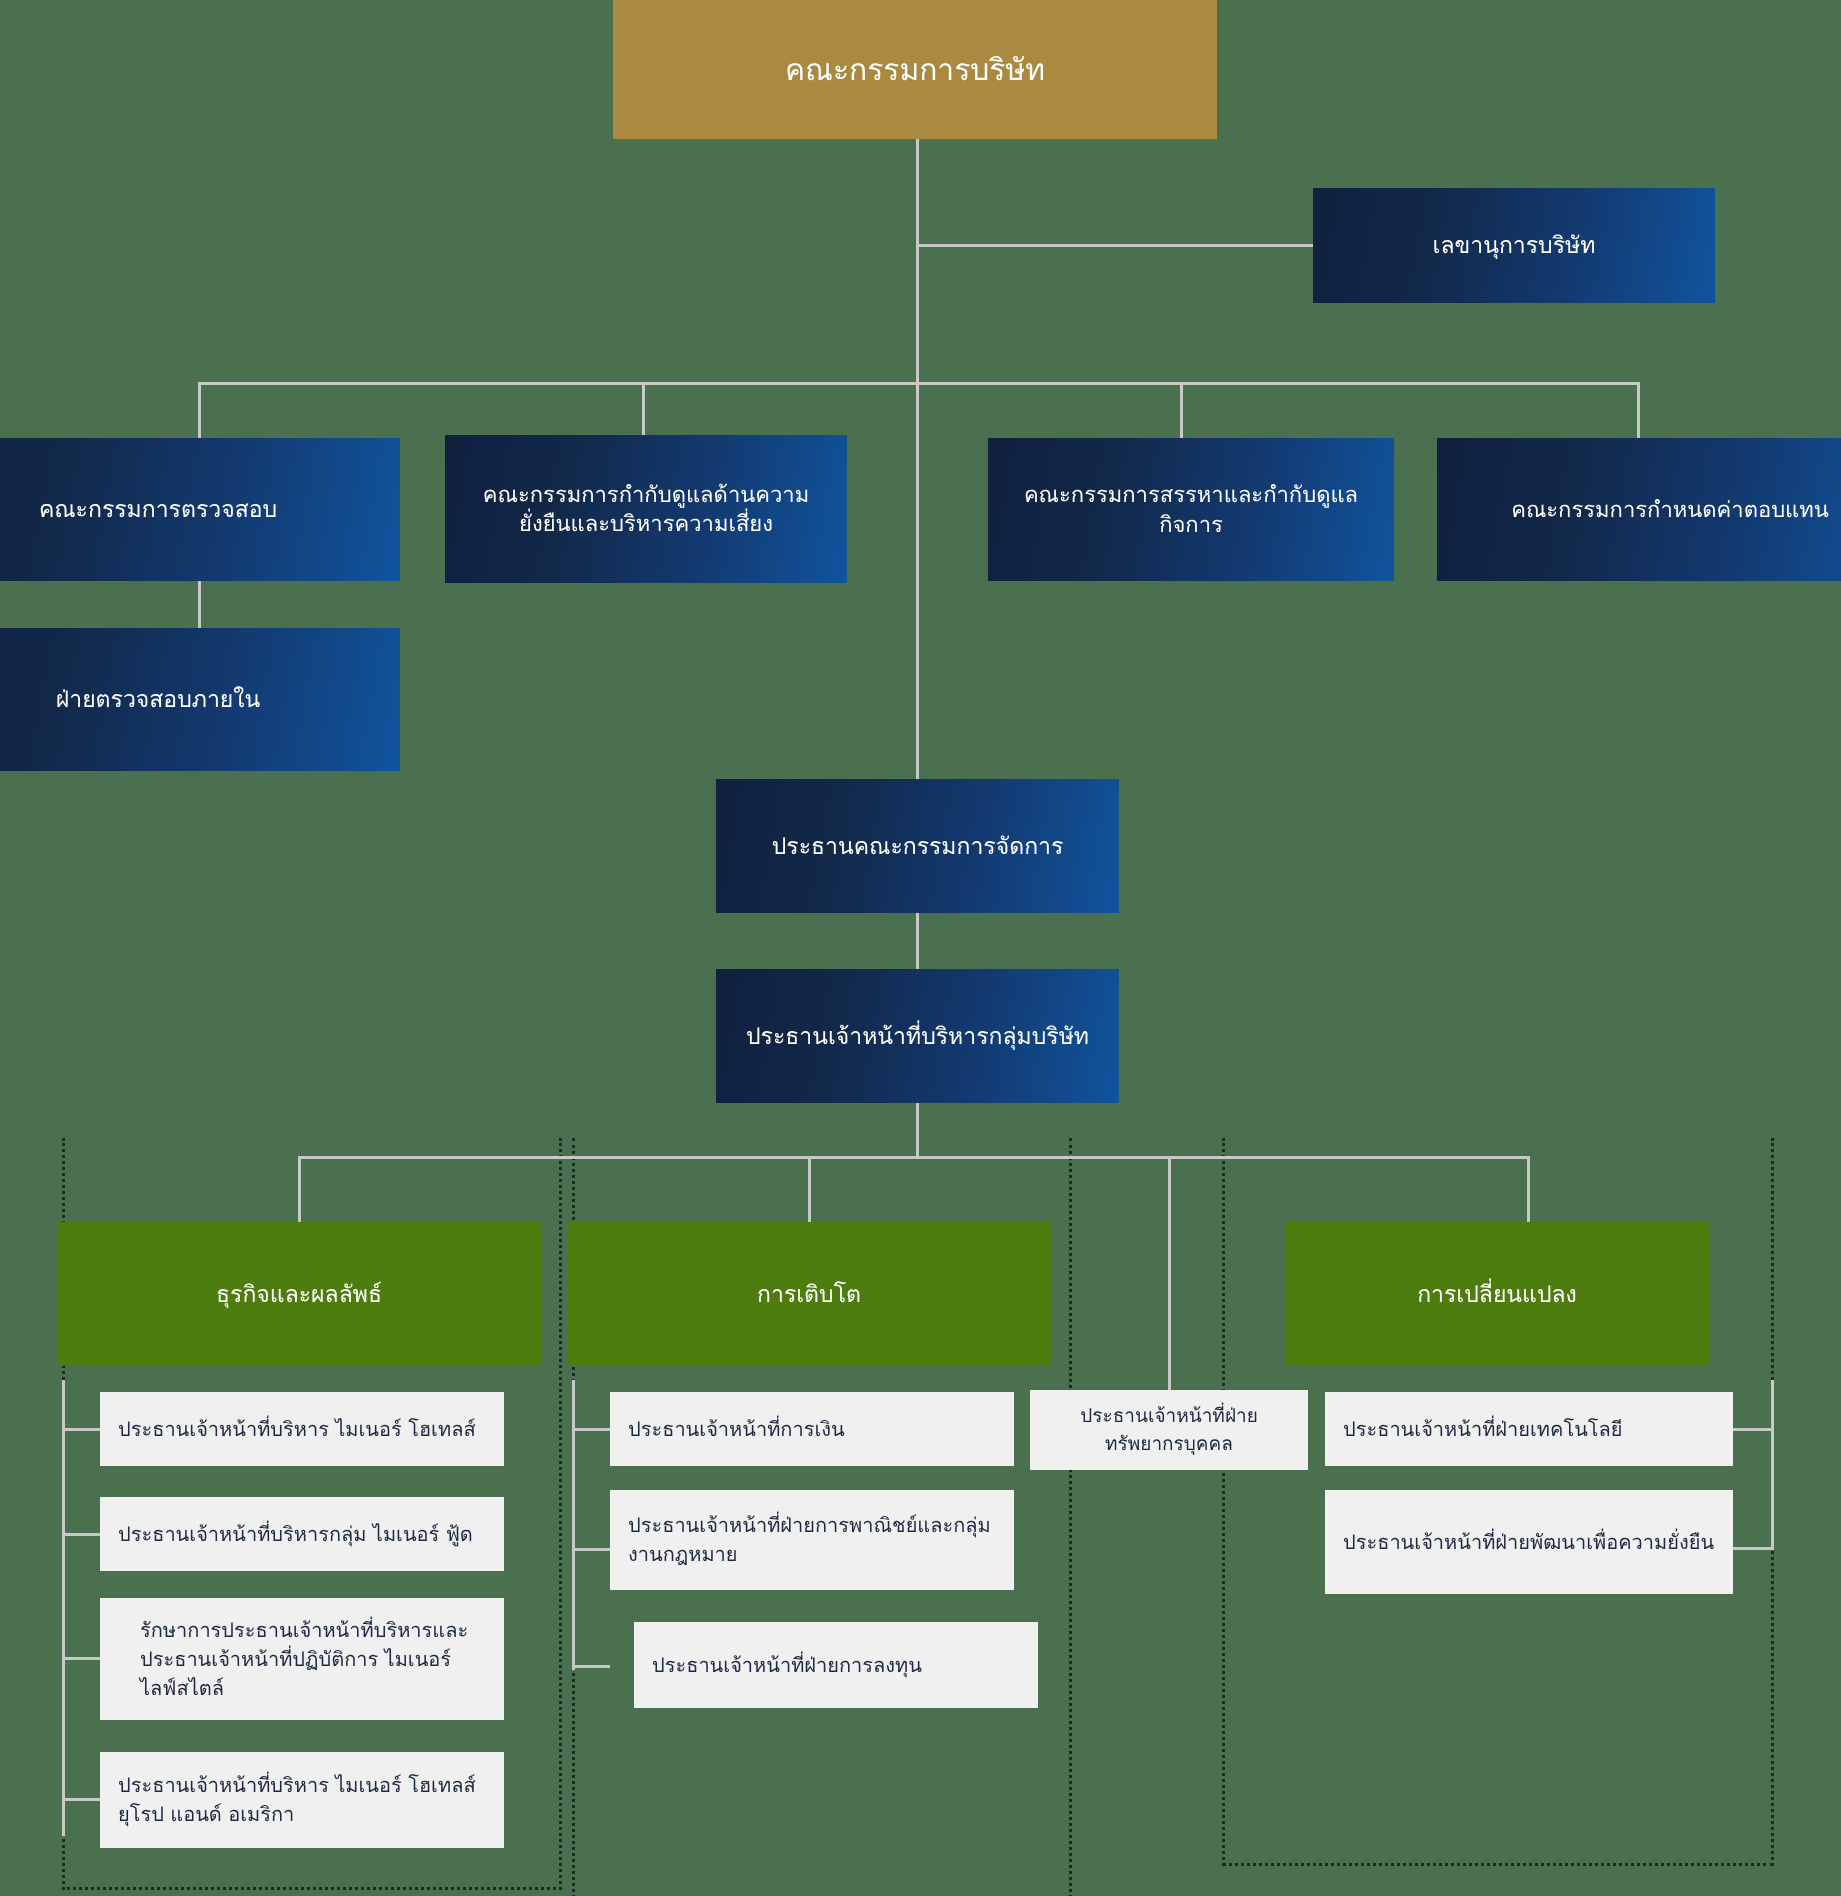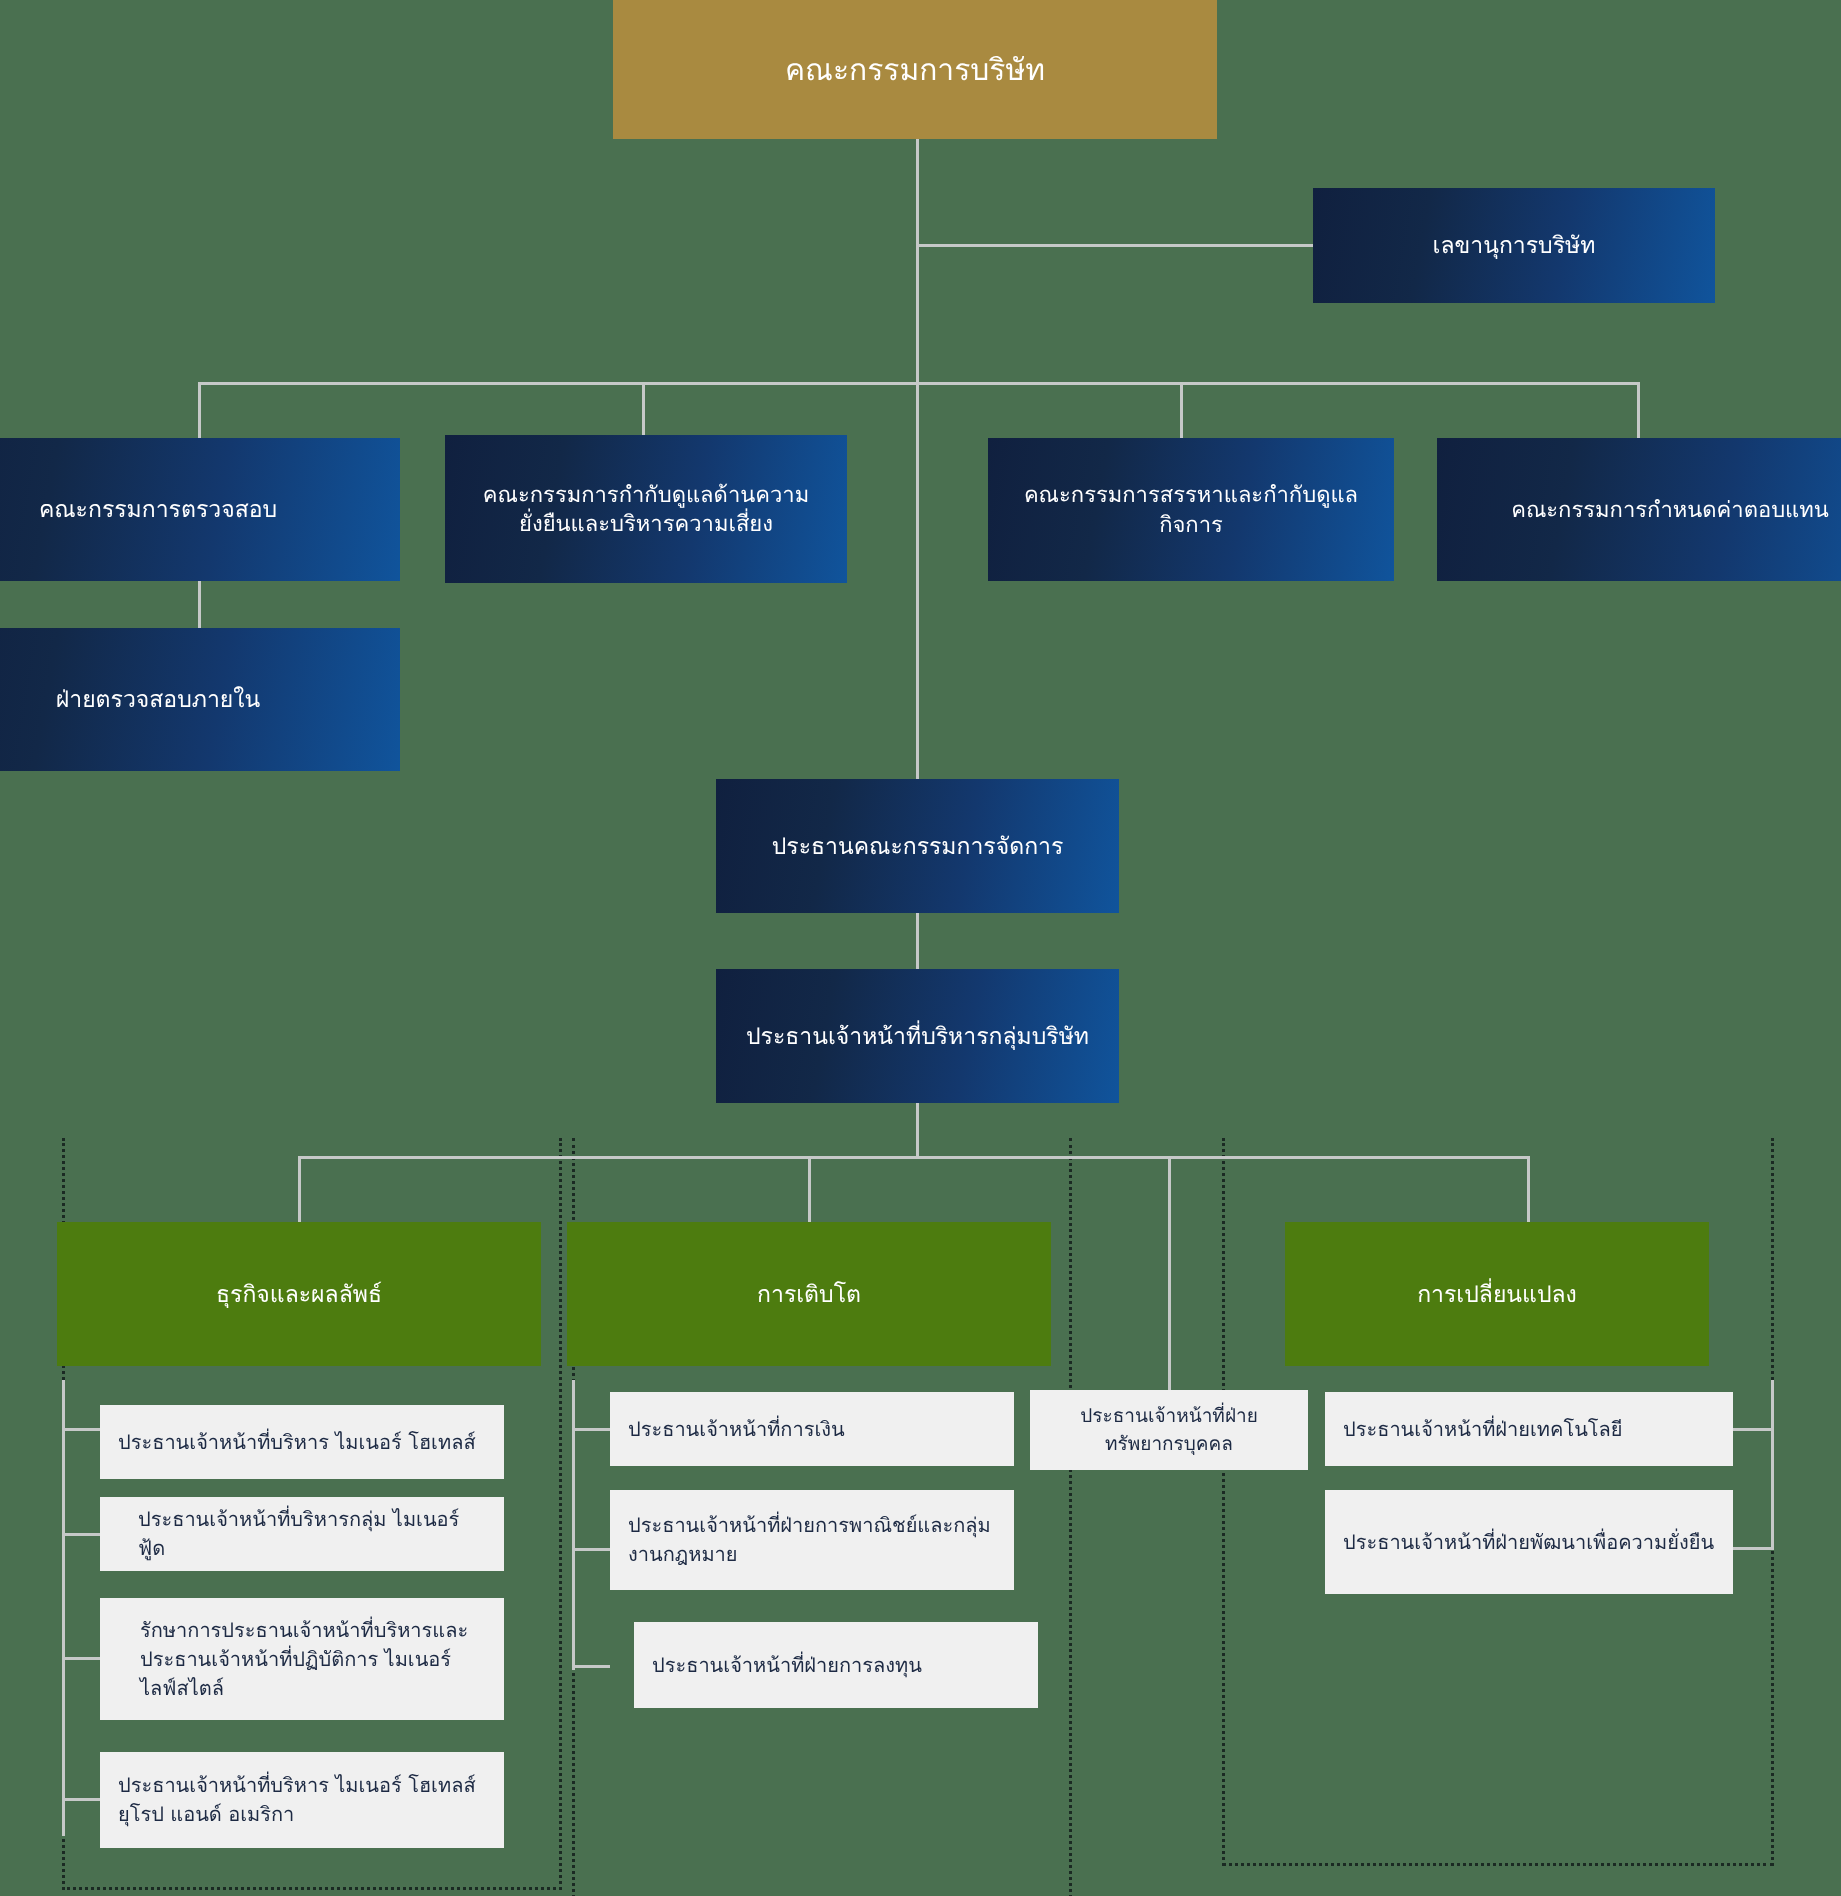--- a/index.html
+++ b/index.html
@@ -154,24 +154,24 @@
     <span>การเติบโต</span>
   </div>
   <div class="box groupHead" style="left:1285px;top:1222px;width:424px;height:144px;">
     <span>การเปลี่ยนแปลง</span>
   </div>
 
   <div class="box whiteBox ctr" style="left:1030px;top:1390px;width:278px;height:80px;font-size:19px;">
     <span>ประธานเจ้าหน้าที่ฝ่ายทรัพยากรบุคคล</span>
   </div>
 
-  <div class="box whiteBox" style="left:100px;top:1392px;width:404px;height:74px;margin-top:13px;">
+  <div class="box whiteBox" style="left:100px;top:1392px;width:404px;height:74px;">
     <span>ประธานเจ้าหน้าที่บริหาร ไมเนอร์ โฮเทลส์</span>
   </div>
-  <div class="box whiteBox" style="left:100px;top:1497px;width:404px;height:74px;padding-left:20px;">
+  <div class="box whiteBox" style="left:100px;top:1497px;width:404px;height:74px;">
     <span>ประธานเจ้าหน้าที่บริหารกลุ่ม ไมเนอร์ ฟู้ด</span>
   </div>
   <div class="box whiteBox" style="left:100px;top:1598px;width:404px;height:122px;padding-left:22px;">
     <span>รักษาการประธานเจ้าหน้าที่บริหารและประธานเจ้าหน้าที่ปฏิบัติการ ไมเนอร์ ไลฟ์สไตล์</span>
   </div>
   <div class="box whiteBox" style="left:100px;top:1752px;width:404px;height:96px;">
     <span>ประธานเจ้าหน้าที่บริหาร ไมเนอร์ โฮเทลส์ ยุโรป แอนด์ อเมริกา</span>
   </div>
 
   <div class="box whiteBox" style="left:610px;top:1392px;width:404px;height:74px;text-align:right;">

